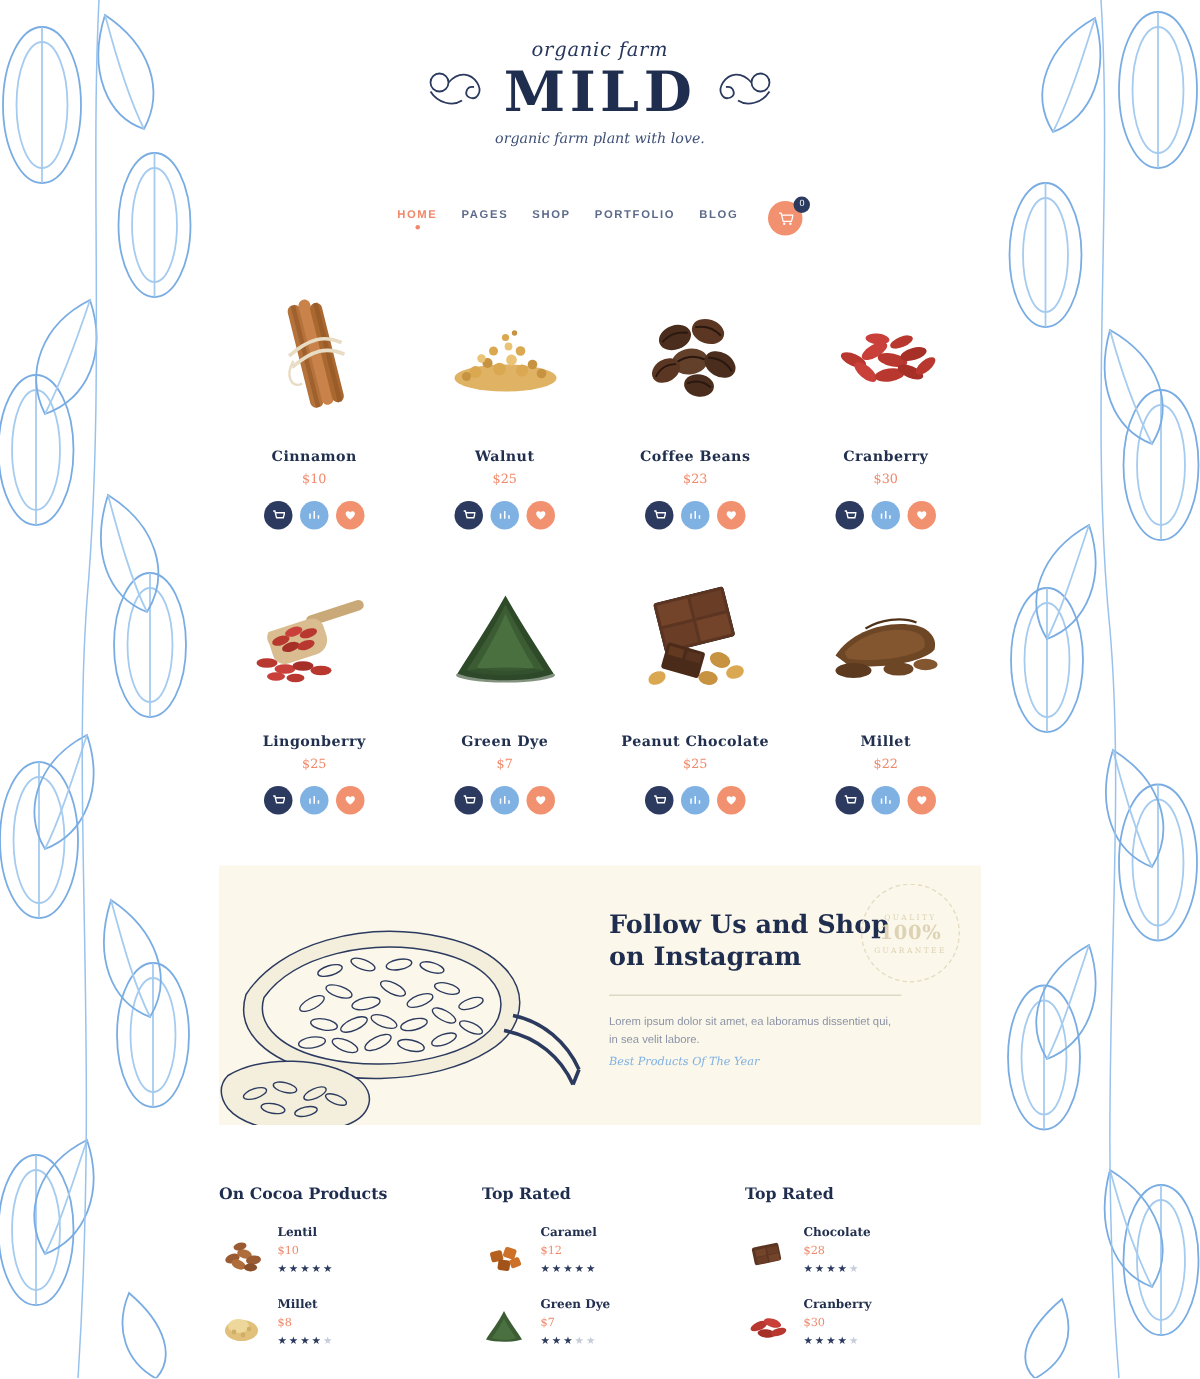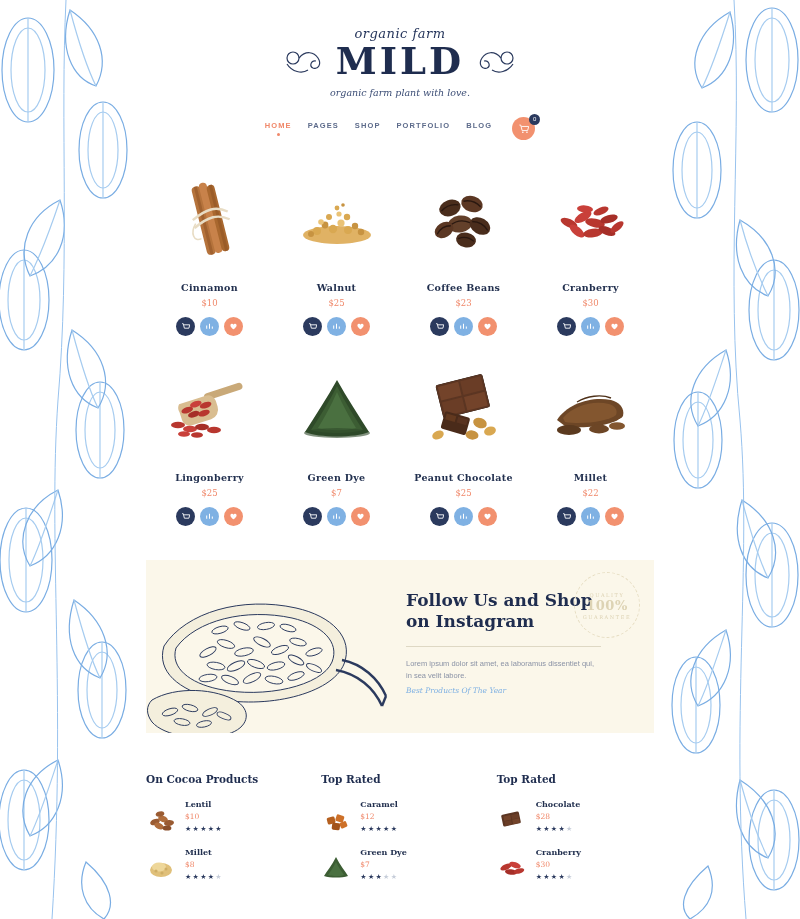--- a/index.html
+++ b/index.html
@@ -40,21 +40,21 @@
   .pretitle {
     font-family: "DejaVu Serif", serif;
     font-style: italic;
     font-size: 13px;
     color: #26365c;
     letter-spacing: .5px;
   }
   .brand-row {
     position: relative;
     display: flex;
-    align-items: flex-end;
+    align-items: flex-start;
     justify-content: center;
     margin-top: 2px;
   }
   .brand {
     font-family: "DejaVu Serif", serif;
     font-size: 37px;
     font-weight: bold;
     letter-spacing: 3px;
     color: #1f2d4f;
     line-height: 1;
@@ -63,21 +63,21 @@
   .tagline {
     font-family: "DejaVu Serif", serif;
     font-style: italic;
     font-size: 9.5px;
     color: #3c4e76;
     margin-top: 7px;
   }
 
   
   nav.main-nav {
-    margin-top: 19px;
+    margin-top: 36px;
     display: flex;
     align-items: center;
     justify-content: center;
     gap: 16px;
   }
   .nav-item {
     font-size: 7.5px;
     letter-spacing: 1.1px;
     color: #5d6b8b;
     text-transform: uppercase;

